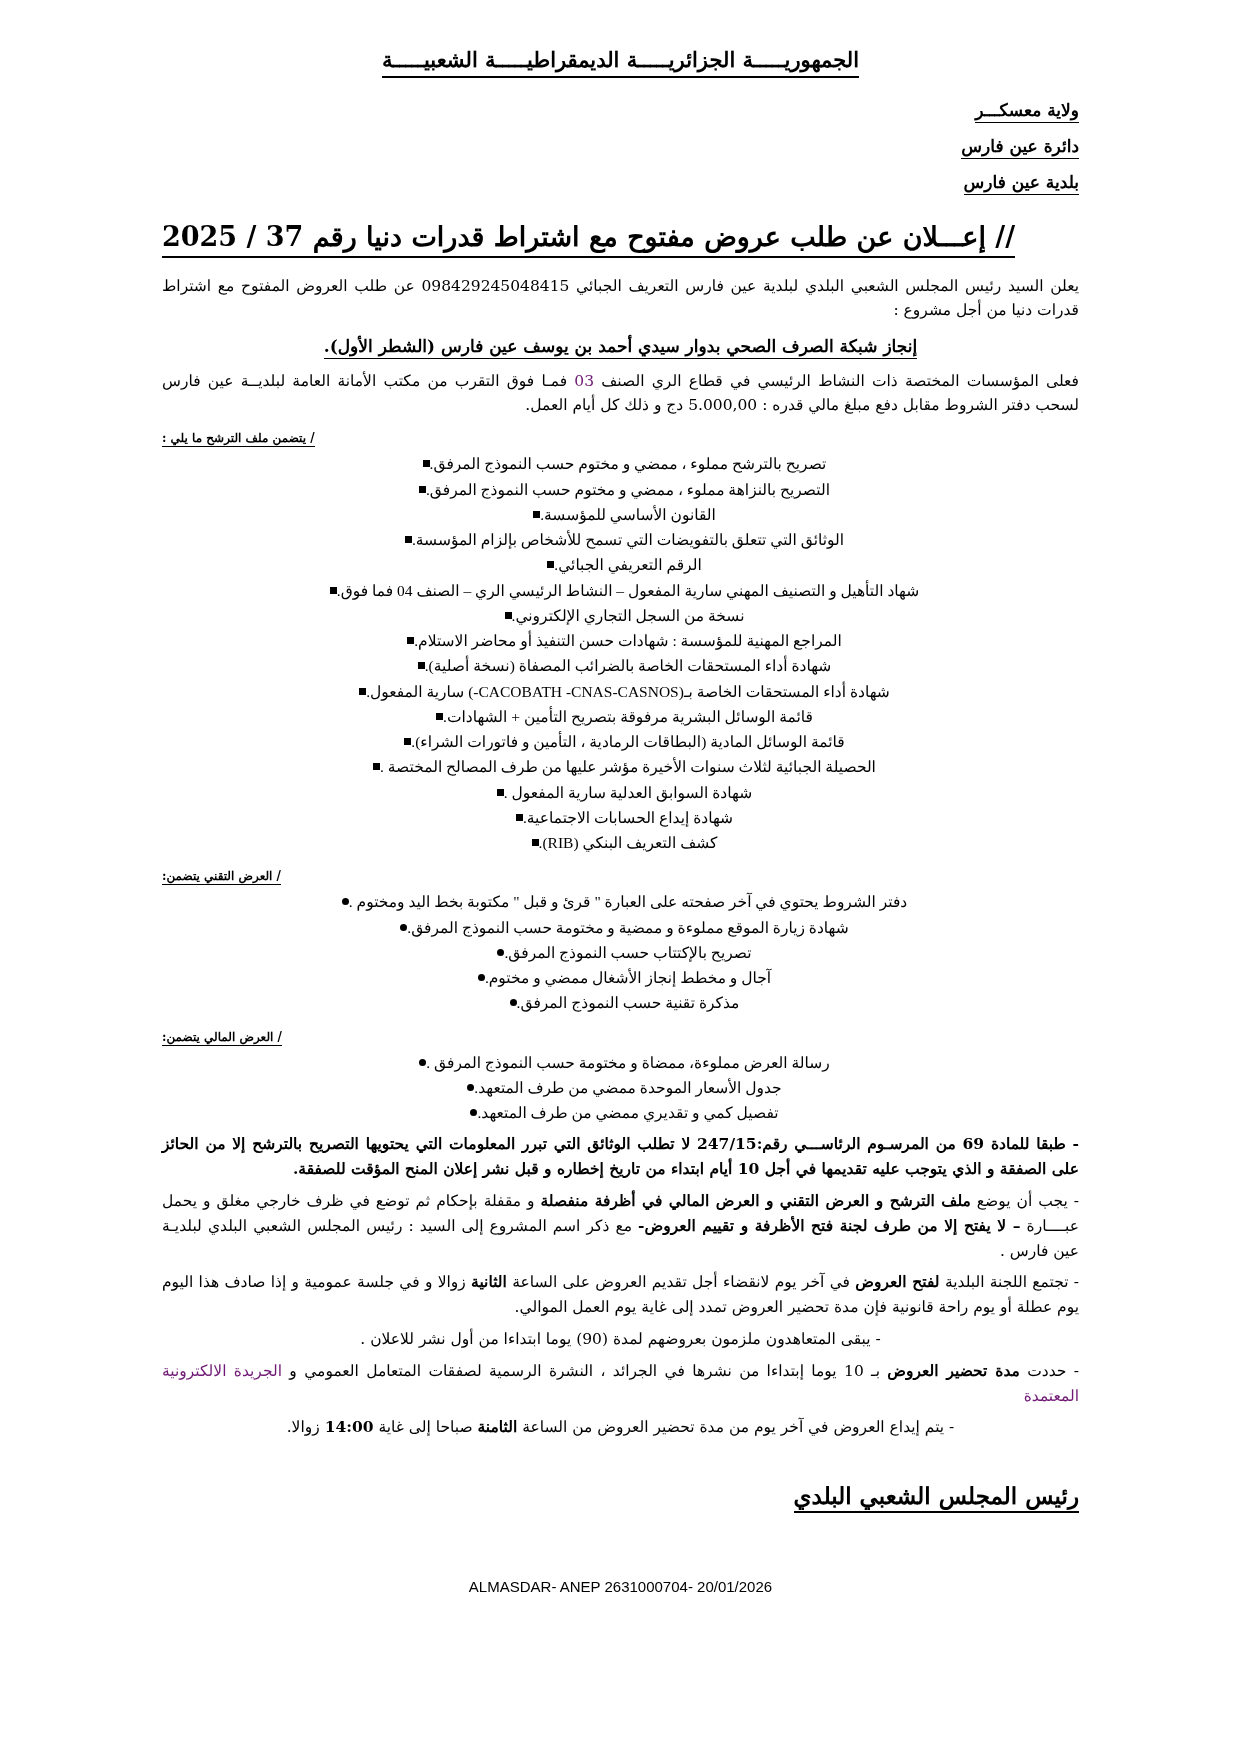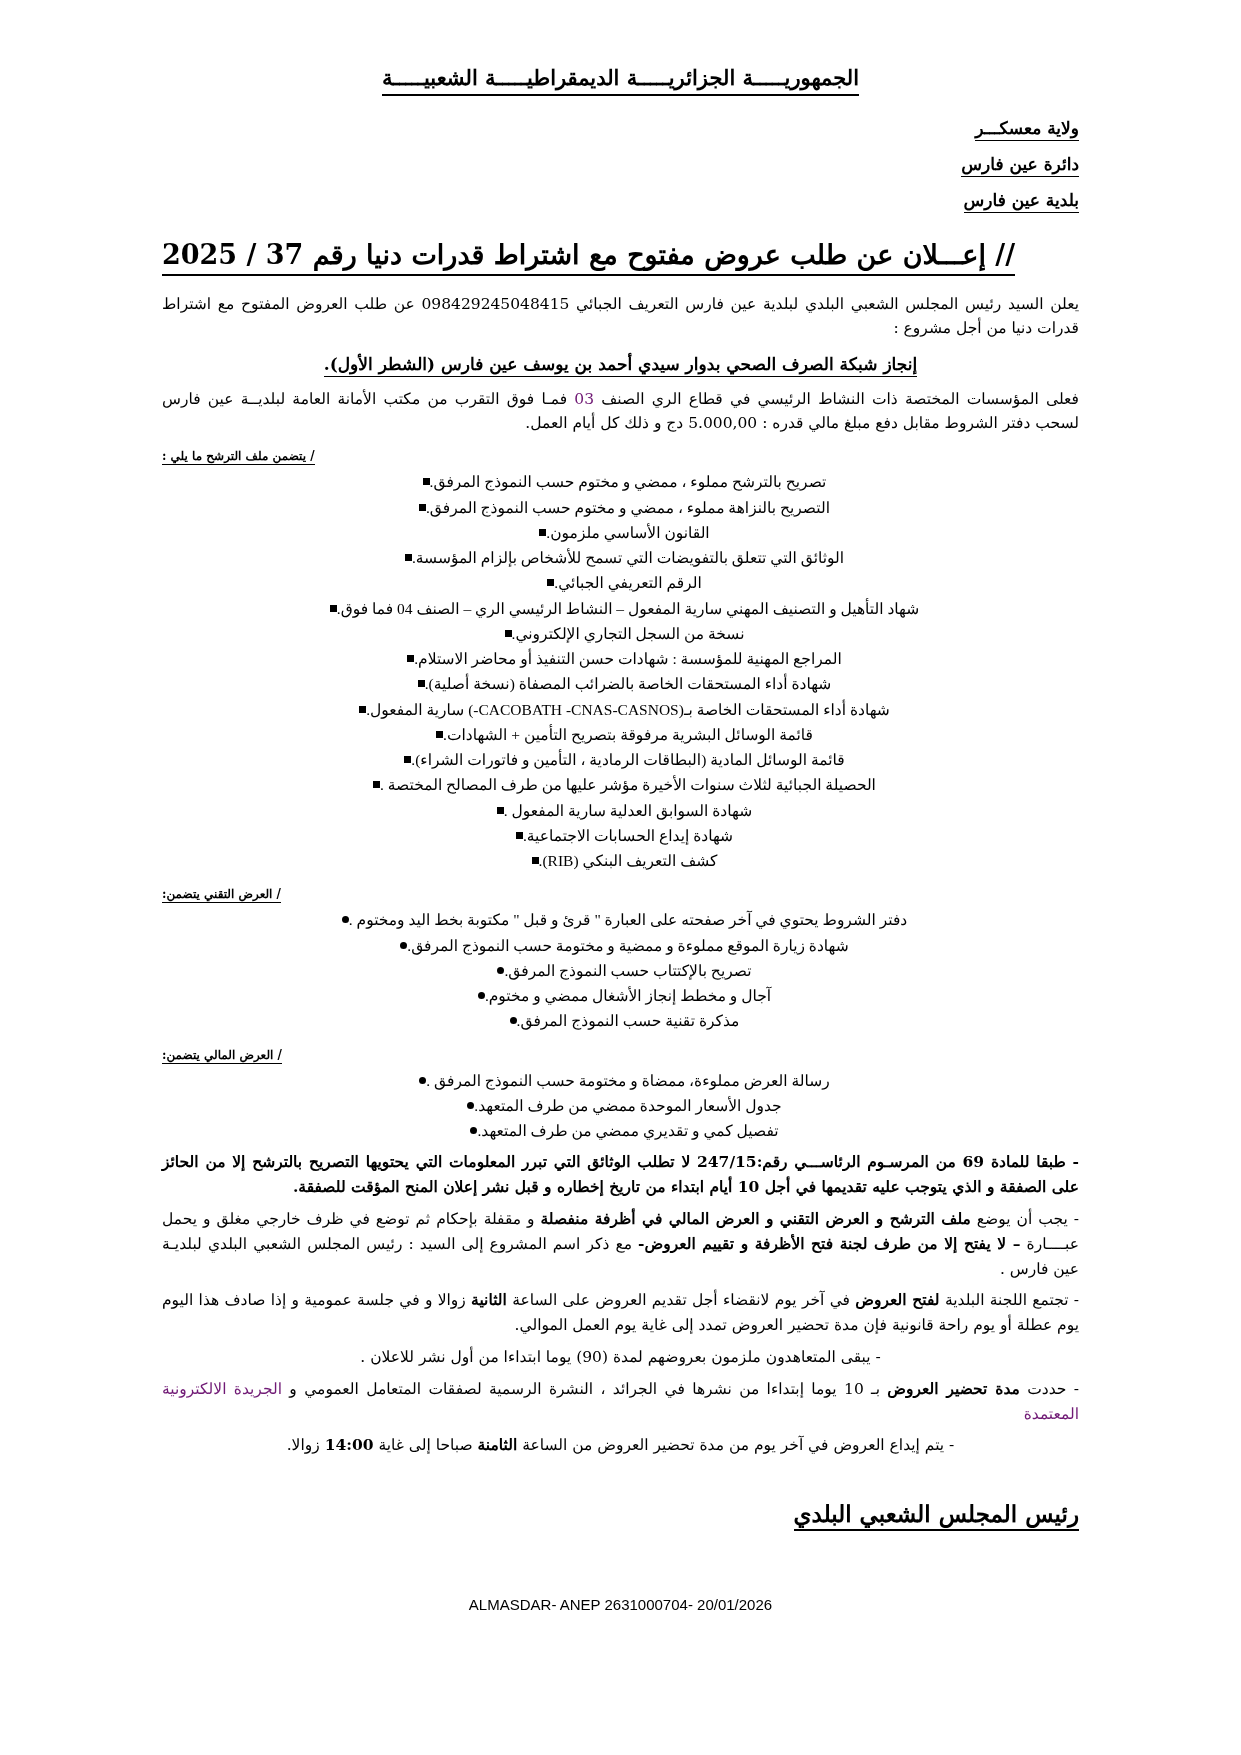--- a/index.html
+++ b/index.html
@@ -11,21 +11,21 @@
     font-family: "DejaVu Sans", "Liberation Sans", sans-serif;
     color: #000000;
   }
   .page {
     position: relative;
     width: 1177px;
     min-height: 1755px;
     margin: 0 auto;
     background: #ffffff;
     box-sizing: border-box;
-    padding: 52px 130px 20px 130px;
+    padding: 34px 130px 20px 130px;
     direction: rtl;
   }
 
   
   .nat-header {
     text-align: center;
     margin-top: 12px;
     margin-bottom: 14px;
   }
   .nat-header .txt {
@@ -230,21 +230,21 @@
     <span>فعلى المؤسسات المختصة ذات النشاط الرئيسي في قطاع  الري الصنف </span><span class="red">03</span><span> فمـا فوق  التقرب من مكتب الأمانة العامة لبلديــة عين فارس لسحب دفتر  الشروط  مقابل دفع مبلغ مالي قدره : </span><span>5.000,00</span><span> دج و ذلك كل أيام العمل.</span>
   </p>
 
   <div class="sec-head right-end">
     <span class="sh">/ <span>يتضمن ملف الترشح ما يلي :</span></span>
   </div>
 
   <ul class="sq bullets-wrap">
     <li><span class="txt">تصريح بالترشح مملوء ، ممضي و مختوم حسب النموذج المرفق.</span><span class="bullet"></span></li>
     <li><span class="txt">التصريح بالنزاهة مملوء ، ممضي و مختوم حسب النموذج المرفق.</span><span class="bullet"></span></li>
-    <li><span class="txt">القانون الأساسي ملزمون.</span><span class="bullet"></span></li>
+    <li><span class="txt">القانون الأساسي للمؤسسة.</span><span class="bullet"></span></li>
     <li><span class="txt">الوثائق التي تتعلق بالتفويضات التي تسمح للأشخاص بإلزام المؤسسة.</span><span class="bullet"></span></li>
     <li><span class="txt">الرقم التعريفي الجبائي.</span><span class="bullet"></span></li>
     <li><span class="txt">شهاد التأهيل و التصنيف المهني سارية المفعول – النشاط الرئيسي الري – الصنف 04 فما فوق.</span><span class="bullet"></span></li>
     <li><span class="txt">نسخة  من السجل التجاري الإلكتروني.</span><span class="bullet"></span></li>
     <li><span class="txt">المراجع المهنية للمؤسسة : شهادات حسن التنفيذ أو محاضر الاستلام.</span><span class="bullet"></span></li>
     <li><span class="txt">شهادة أداء المستحقات الخاصة بالضرائب المصفاة (نسخة أصلية).</span><span class="bullet"></span></li>
     <li><span class="txt">شهادة أداء المستحقات الخاصة بـ(CACOBATH -CNAS-CASNOS-) سارية المفعول.</span><span class="bullet"></span></li>
     <li><span class="txt">قائمة الوسائل البشرية مرفوقة بتصريح التأمين + الشهادات.</span><span class="bullet"></span></li>
     <li><span class="txt">قائمة الوسائل المادية (البطاقات الرمادية ، التأمين و فاتورات الشراء).</span><span class="bullet"></span></li>
     <li><span class="txt">الحصيلة الجبائية لثلاث سنوات الأخيرة مؤشر عليها من طرف المصالح المختصة .</span><span class="bullet"></span></li>

